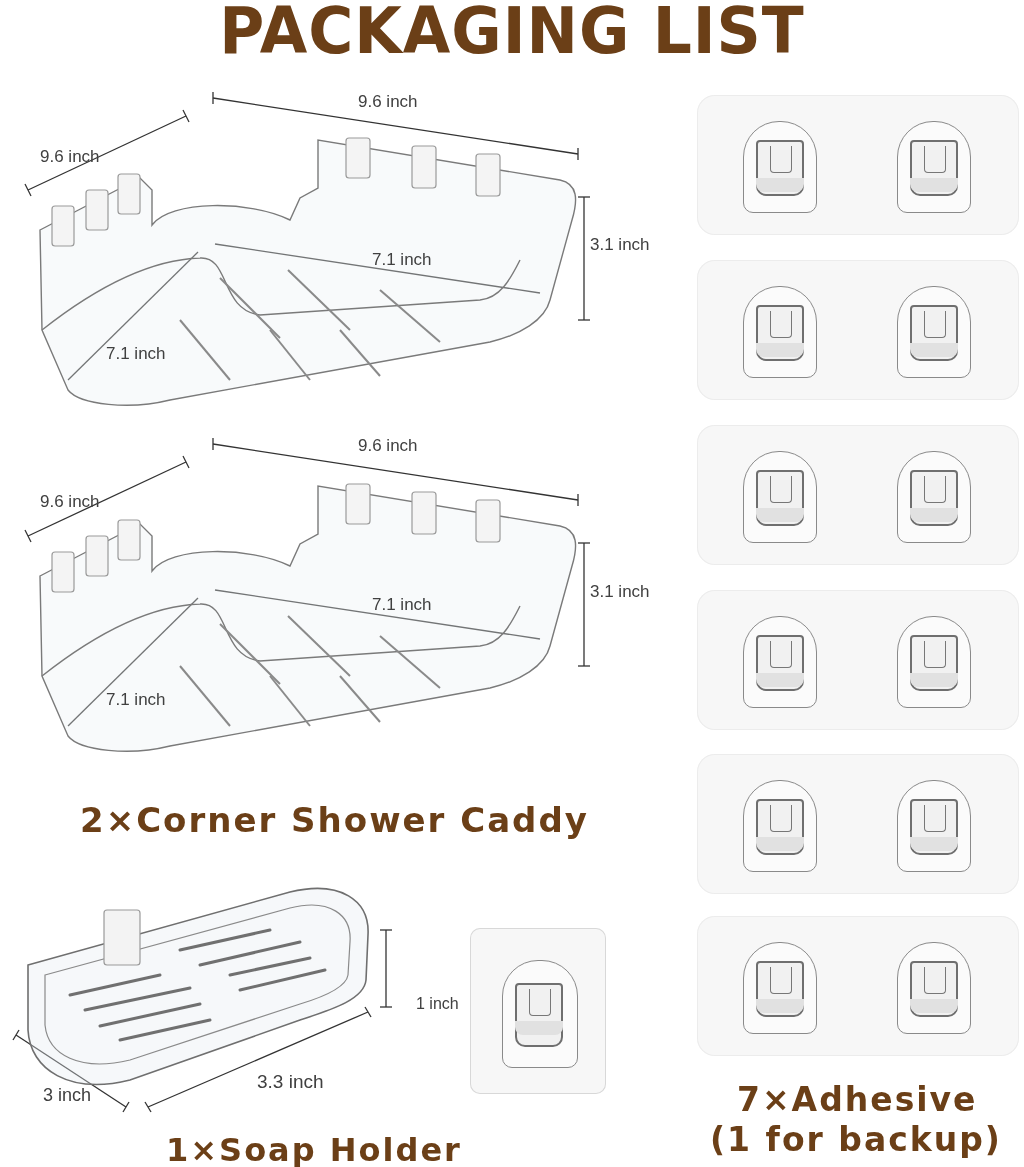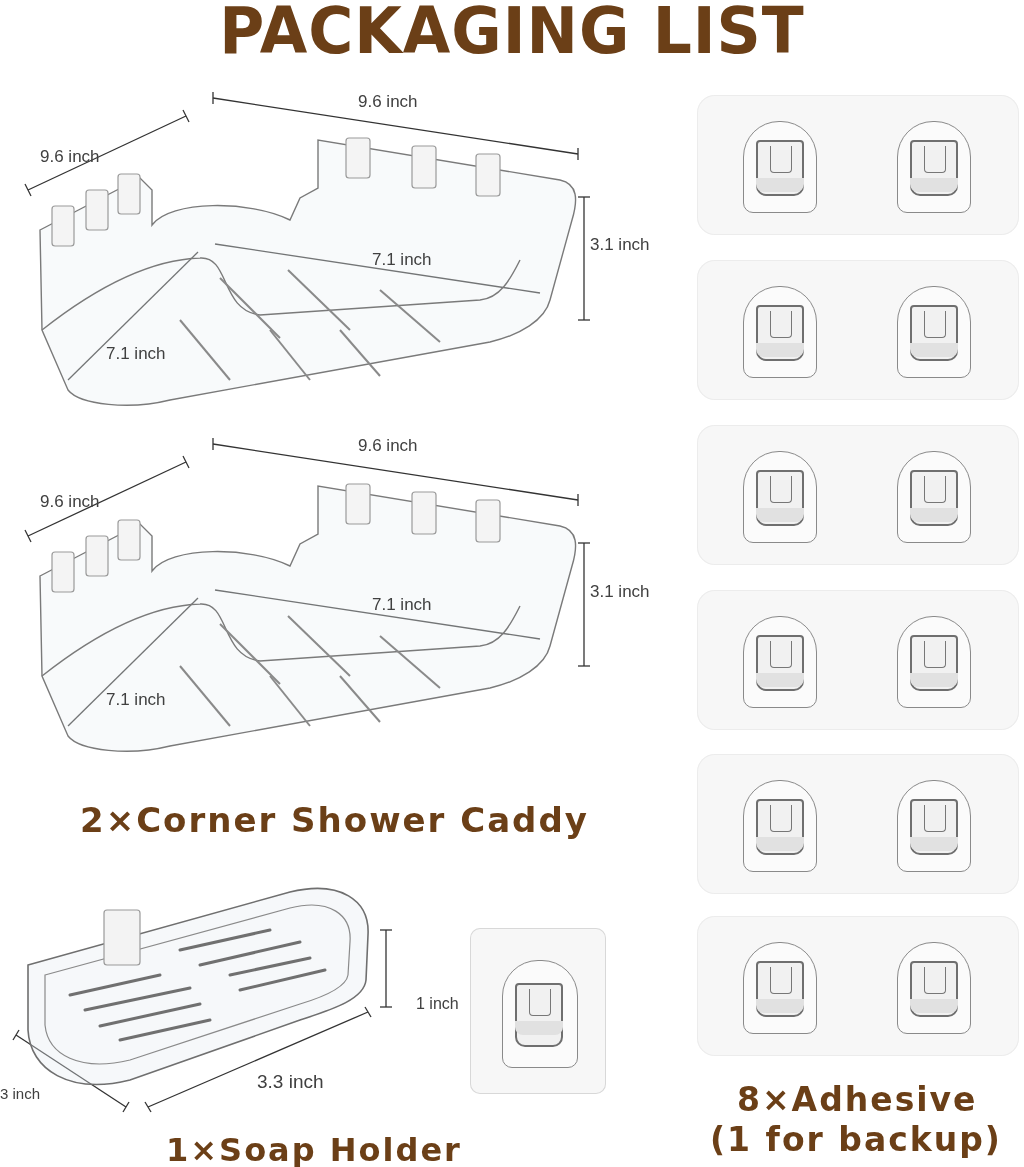--- a/index.html
+++ b/index.html
@@ -166,21 +166,21 @@
       <line x1="100" y1="146" x2="200" y2="124"></line>
         <line x1="120" y1="160" x2="210" y2="140"></line>
       <line x1="180" y1="70" x2="270" y2="50"></line>
         <line x1="200" y1="85" x2="300" y2="62"></line>
       <line x1="230" y1="95" x2="310" y2="78"></line>
         <line x1="240" y1="110" x2="325" y2="90"></line>
     </g>
     <rect x="104" y="30" width="36" height="55" rx="3" fill="#f3f3f3" stroke="#9a9a9a" stroke-width="1.2"></rect>
   </svg>
   <span class="dim" style="left:416px;top:77px;font-size:16px;margin-top:38px;">1 inch</span>
-  <span class="dim" style="left:0px;top:205px;font-size:15px;">3 inch</span>
+  <span class="dim" style="left:0px;top:205px;font-size:18px;padding-left:43px;">3 inch</span>
   <span class="dim" style="left:257px;top:191px;font-size:19px;">3.3 inch</span>
 </div>
 
 <div class="caption" style="left:166px;top:1120px;font-size:32px;margin-top:11px;">1×Soap Holder</div>
 
 <div class="single">
   <div class="hook">
       <div class="clip"></div>
     </div>
 </div>
@@ -227,14 +227,14 @@
 </div>
 <div class="panel" style="top:916px;">
   <div class="hook l">
       <div class="clip"></div>
     </div>
   <div class="hook r">
       <div class="clip"></div>
     </div>
 </div>
 
-<div class="caption" style="left:737px;top:1080px;font-size:33px;">8×Adhesive</div>
+<div class="caption" style="left:737px;top:1080px;font-size:33px;">7×Adhesive</div>
 <div class="caption" style="left:710px;top:1120px;font-size:33px;">(1 for backup)</div>
 
 </body></html>

